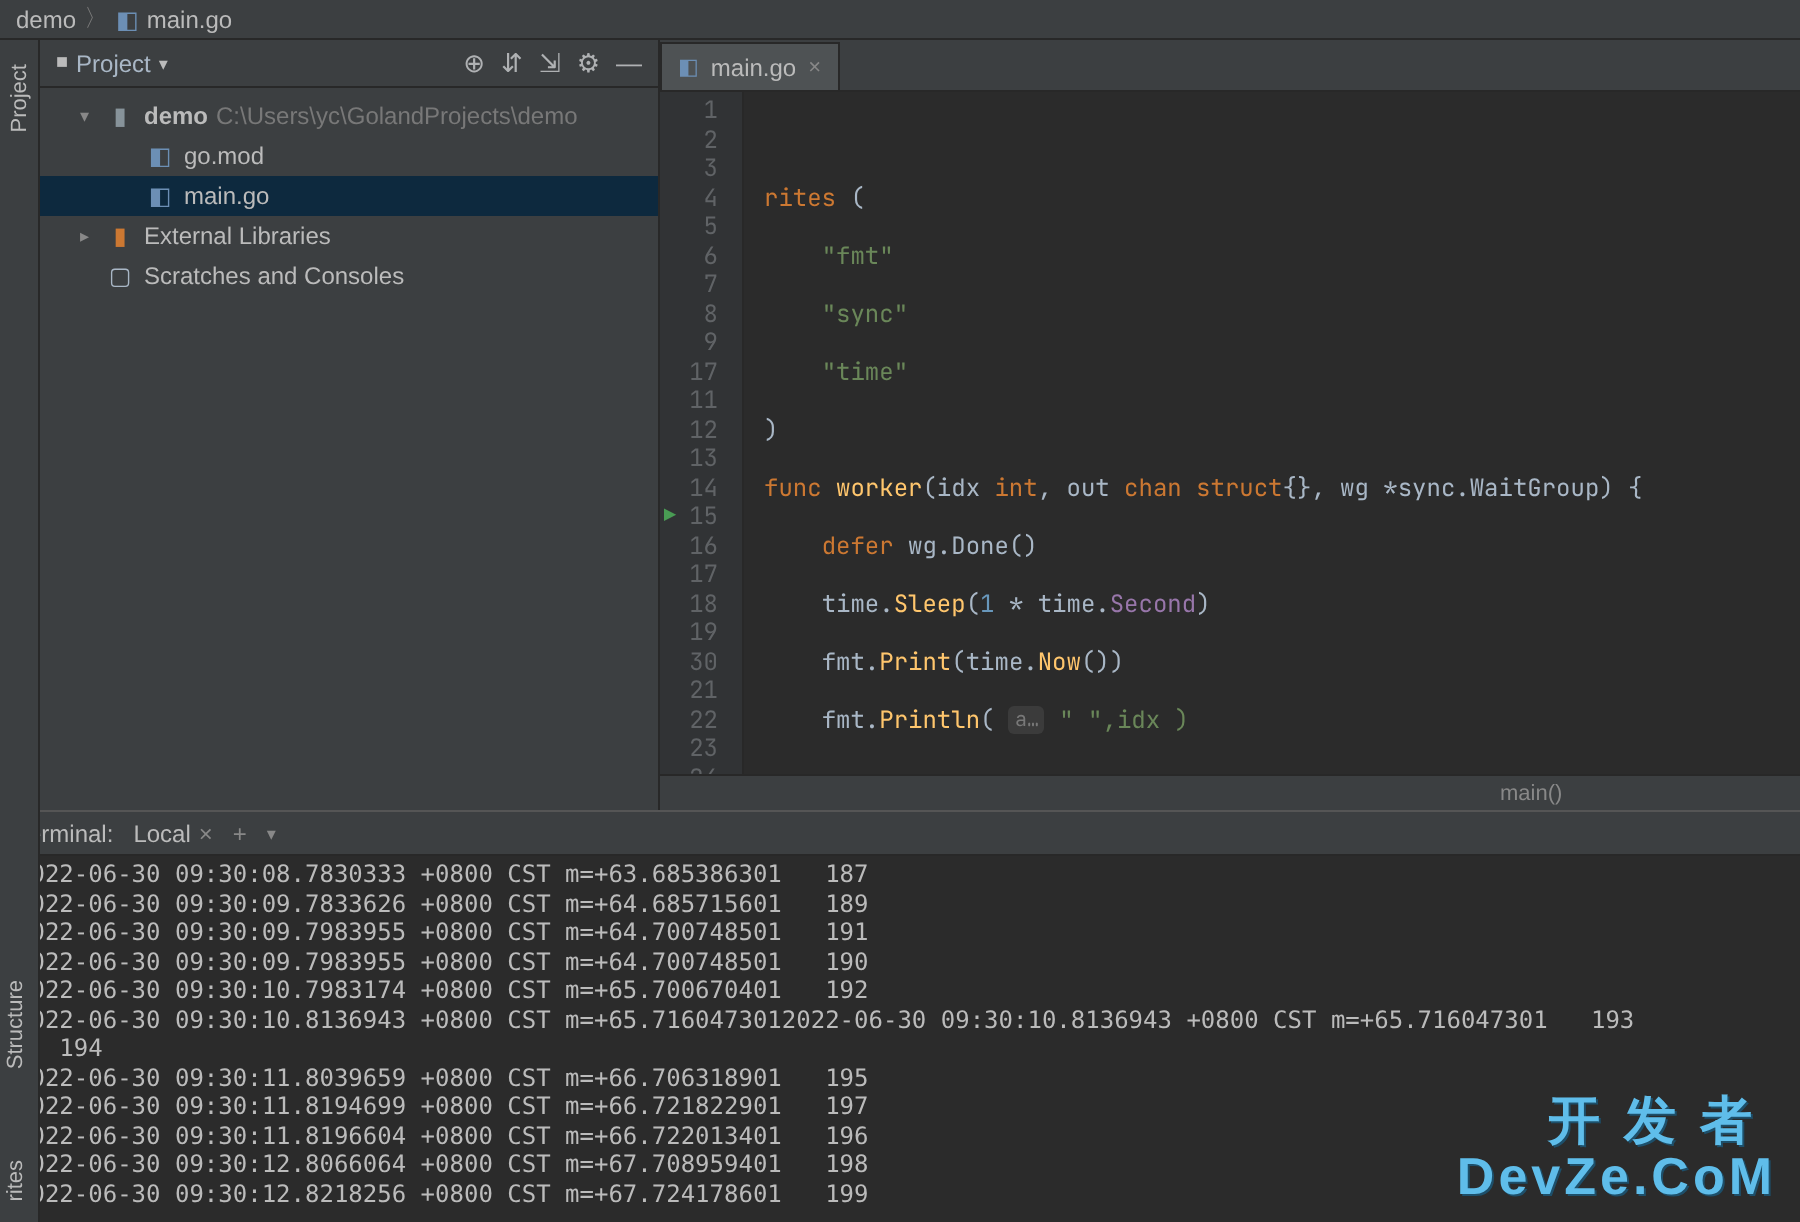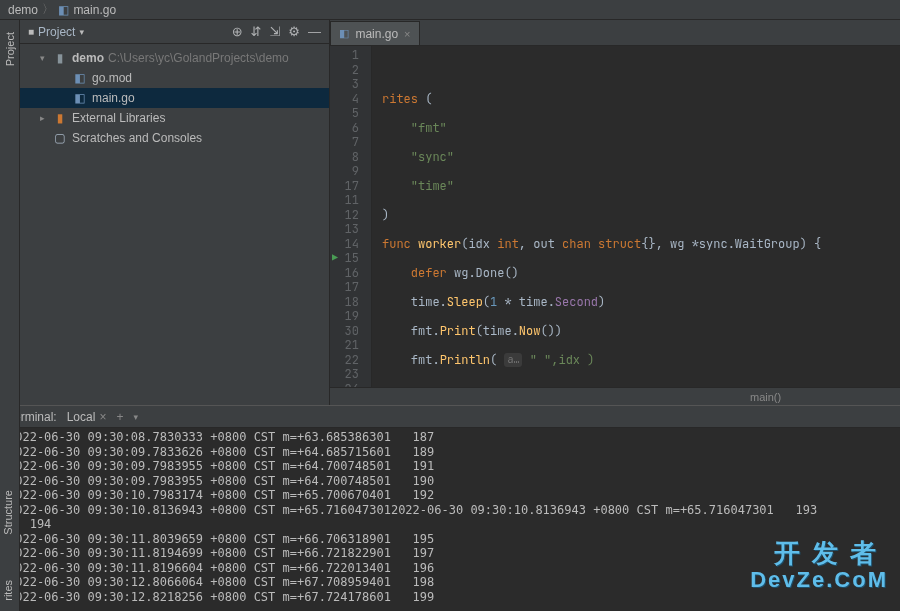--- a/index.html
+++ b/index.html
@@ -228,30 +228,30 @@
   position: absolute;
   bottom: 4px;
 }
 .sidebar-bottom .vtab2 {
   bottom: 70px;
 }
 
 .watermark {
   position: absolute;
   right: 12px;
-  bottom: 19px;
+  bottom: 8px;
   font-family: Arial, sans-serif;
   font-weight: bold;
   text-align: right;
   line-height: 1.1;
   pointer-events: none;
 }
 .watermark .row1 { font-size: 26px; letter-spacing: 12px; }
 .watermark .row1 span { color: #5fbdea; text-shadow: 1px 1px 0 #1d4f6a;}
-.watermark .row2 { font-size: 22px; letter-spacing: 2px; color: #5fbdea; text-shadow: 1px 1px 0 #1d4f6a;}
+.watermark .row2 { font-size: 26px; letter-spacing: 2px; color: #5fbdea; text-shadow: 1px 1px 0 #1d4f6a;}
 </style>
 </head>
 <body>
 
 <div class="breadcrumb">
   <span>demo</span>
   <span class="sep">〉</span>
   <span class="file-icon">◧</span>
   <span>main.go</span>
 </div>

